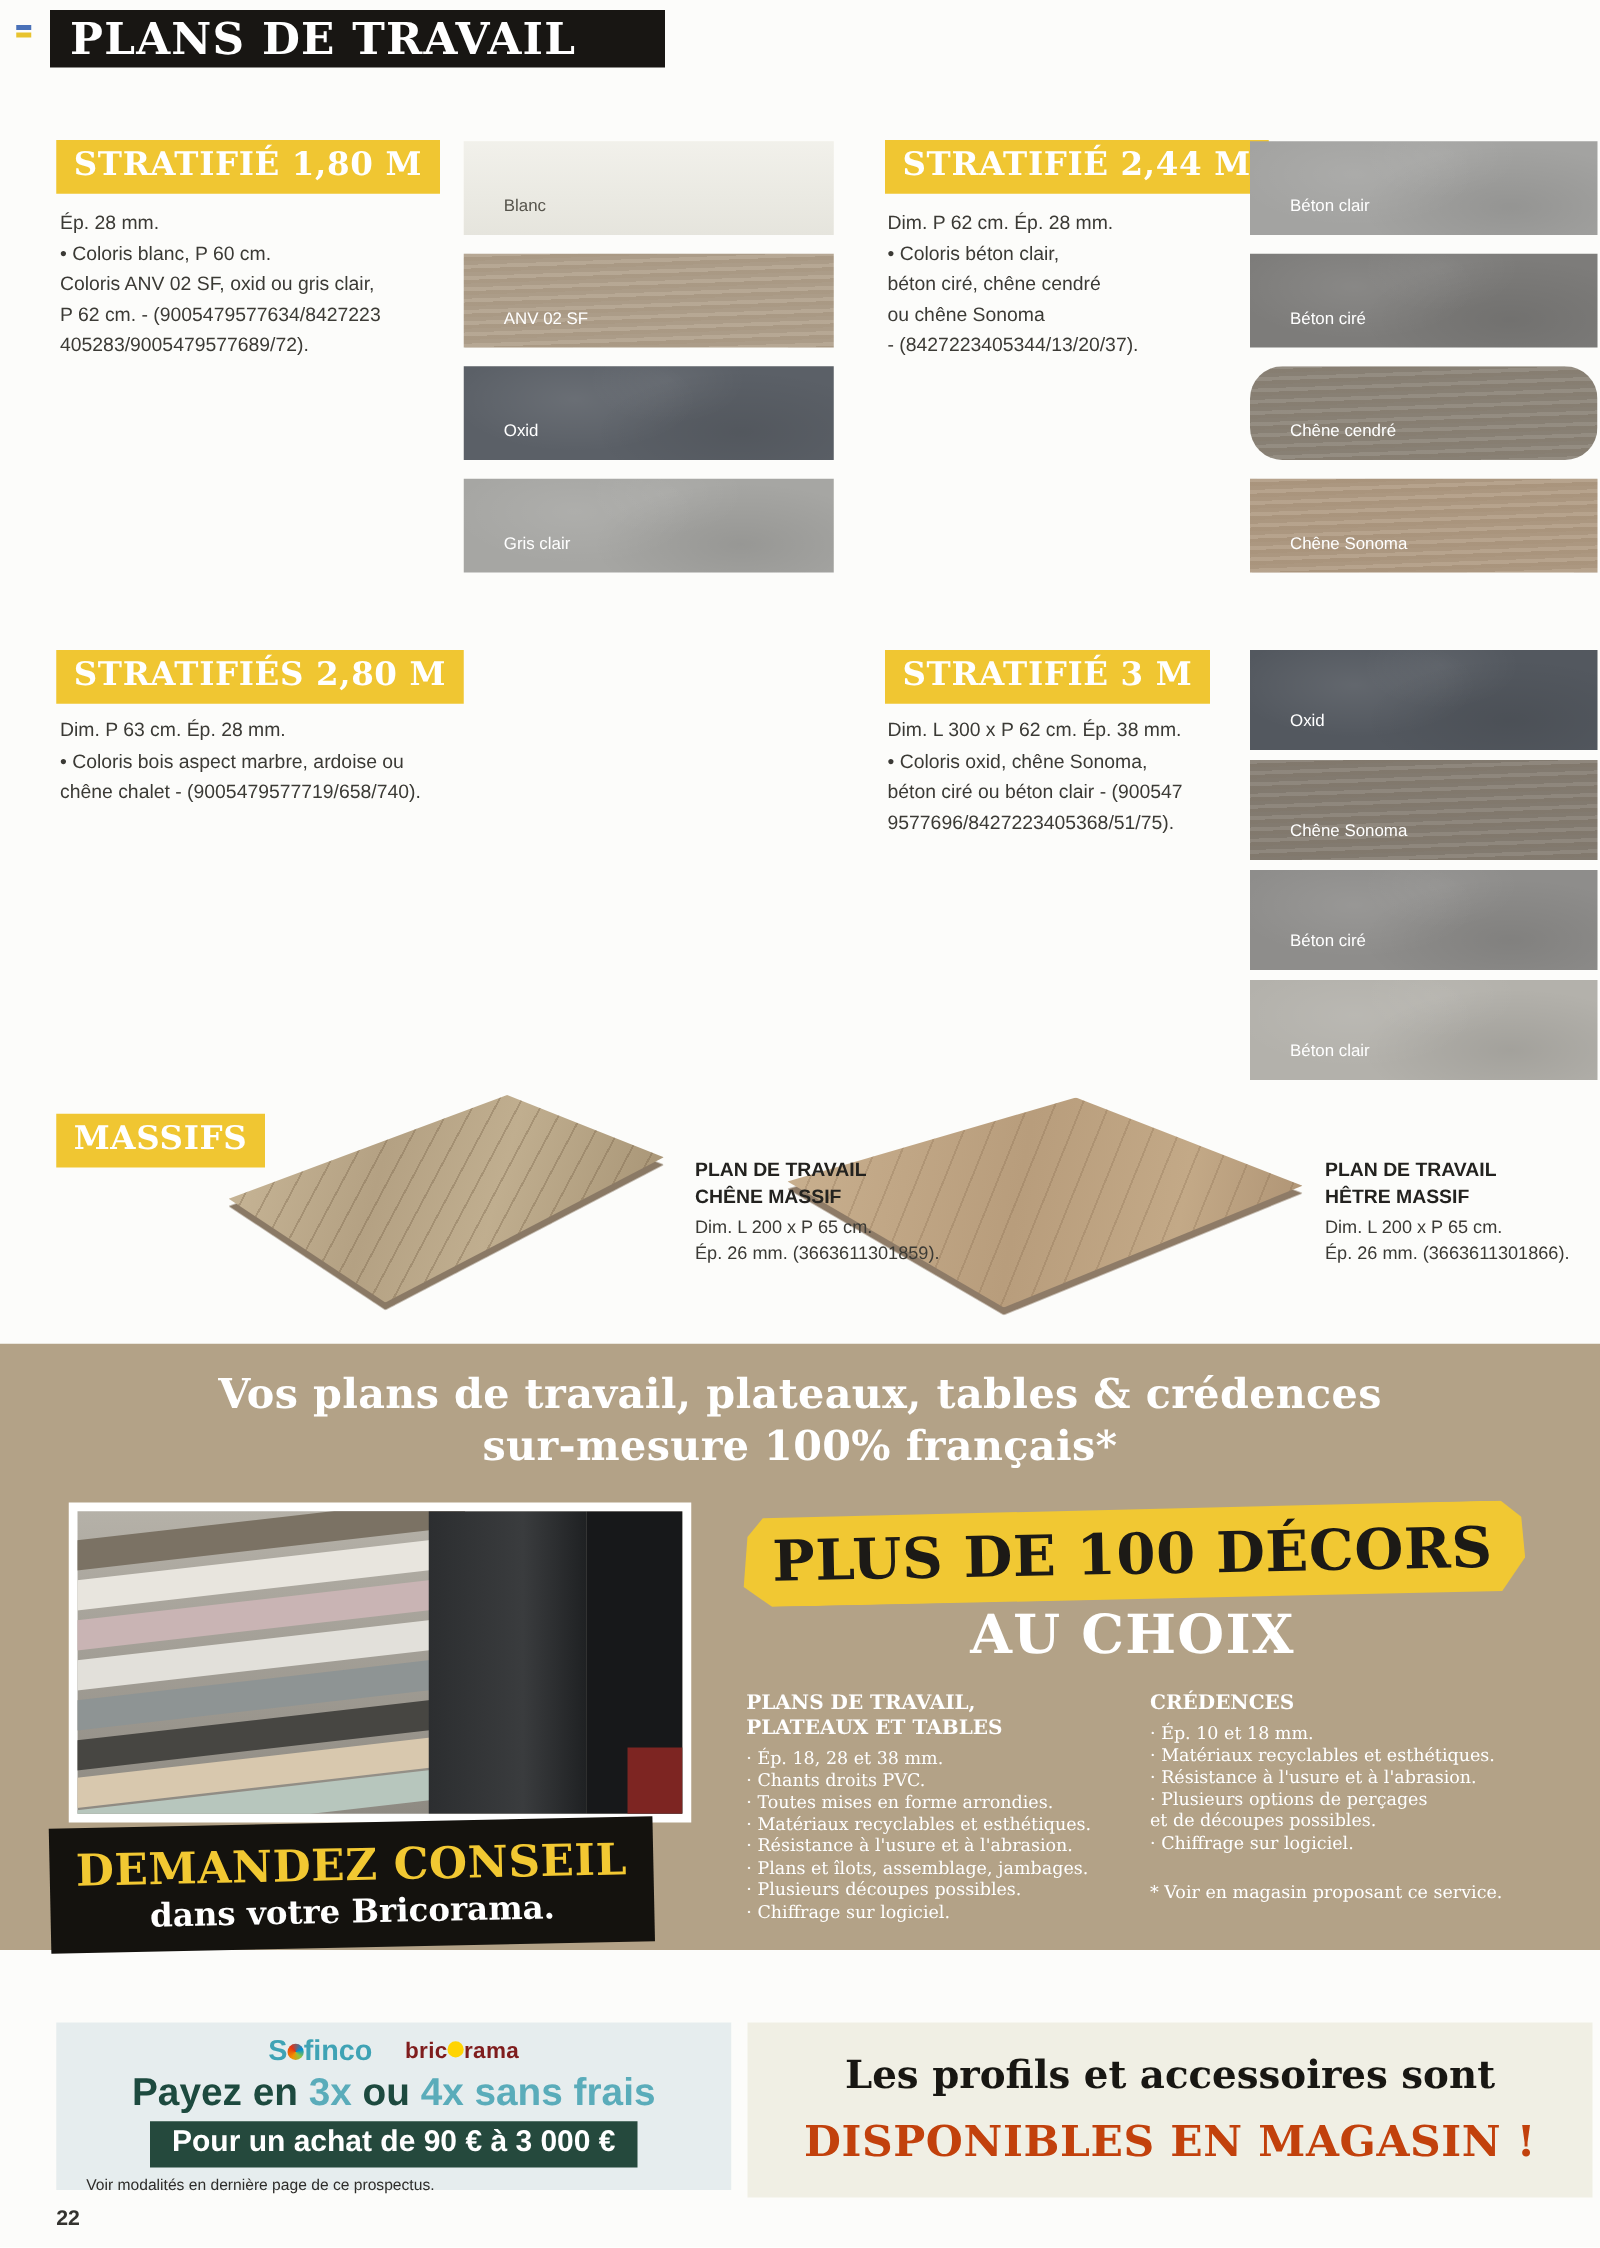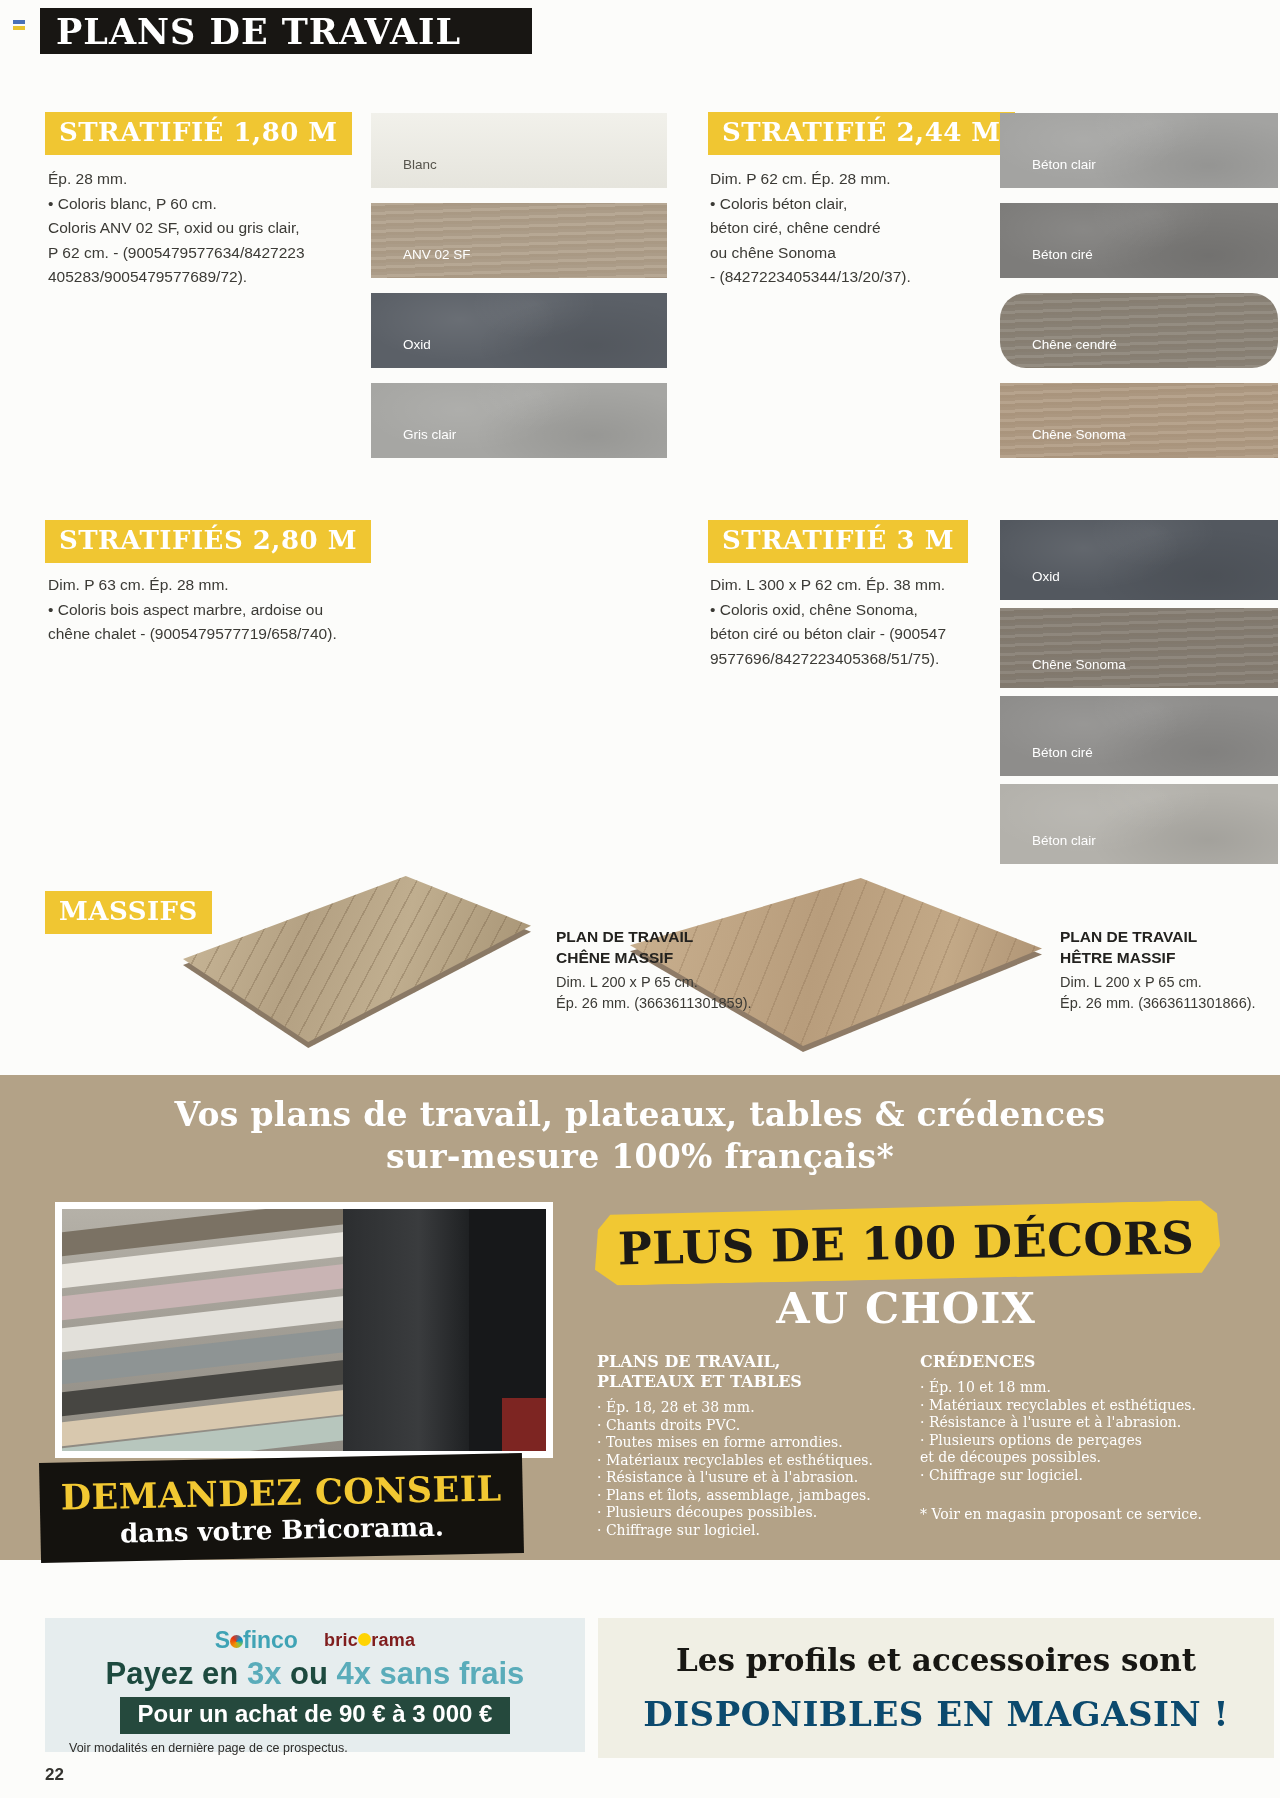--- a/index.html
+++ b/index.html
@@ -103,21 +103,21 @@
   .dot{display:inline-block;width:13px;height:13px;border-radius:50%;vertical-align:baseline;}
   .sofinco .dot{background:conic-gradient(from 210deg,#f39200,#e63312 30%,#0090d4 60%,#8bc53f 80%,#f39200);}
   .bricorama .dot{background:#ffd402;}
   .payez{font-size:31px;font-weight:bold;margin-top:2px;white-space:nowrap;}
   .tone-dark{color:#1d4a3f;} .tone-teal{color:#5aacba;}
   .offer{margin-top:5px;background:#25493d;color:#fff;font-weight:bold;font-size:24px;padding:3px 18px 6px;}
   .fnote{align-self:flex-start;margin:7px 0 0 24px;font-size:12.5px;color:#2e2d2a;}
   #fbox-right{left:598px;top:1618px;width:676px;height:140px;background:#f0efe4;
               display:flex;flex-direction:column;align-items:center;justify-content:center;}
   .right1{font-size:31px;color:#181713;}
-  .right2{font-size:34px;color:#0c4a6e;margin-top:16px;letter-spacing:.5px;}
+  .right2{font-size:34px;color:#c2410c;margin-top:16px;letter-spacing:.5px;}
   #pagenum{left:45px;top:1765px;font-size:17px;font-weight:bold;color:#34332f;}
 </style>
 </head>
 <body>
 
 <div class="page">
 
   <div class="abs brand-mark">
     <div class="b1"></div>
       <div class="b2"></div>

